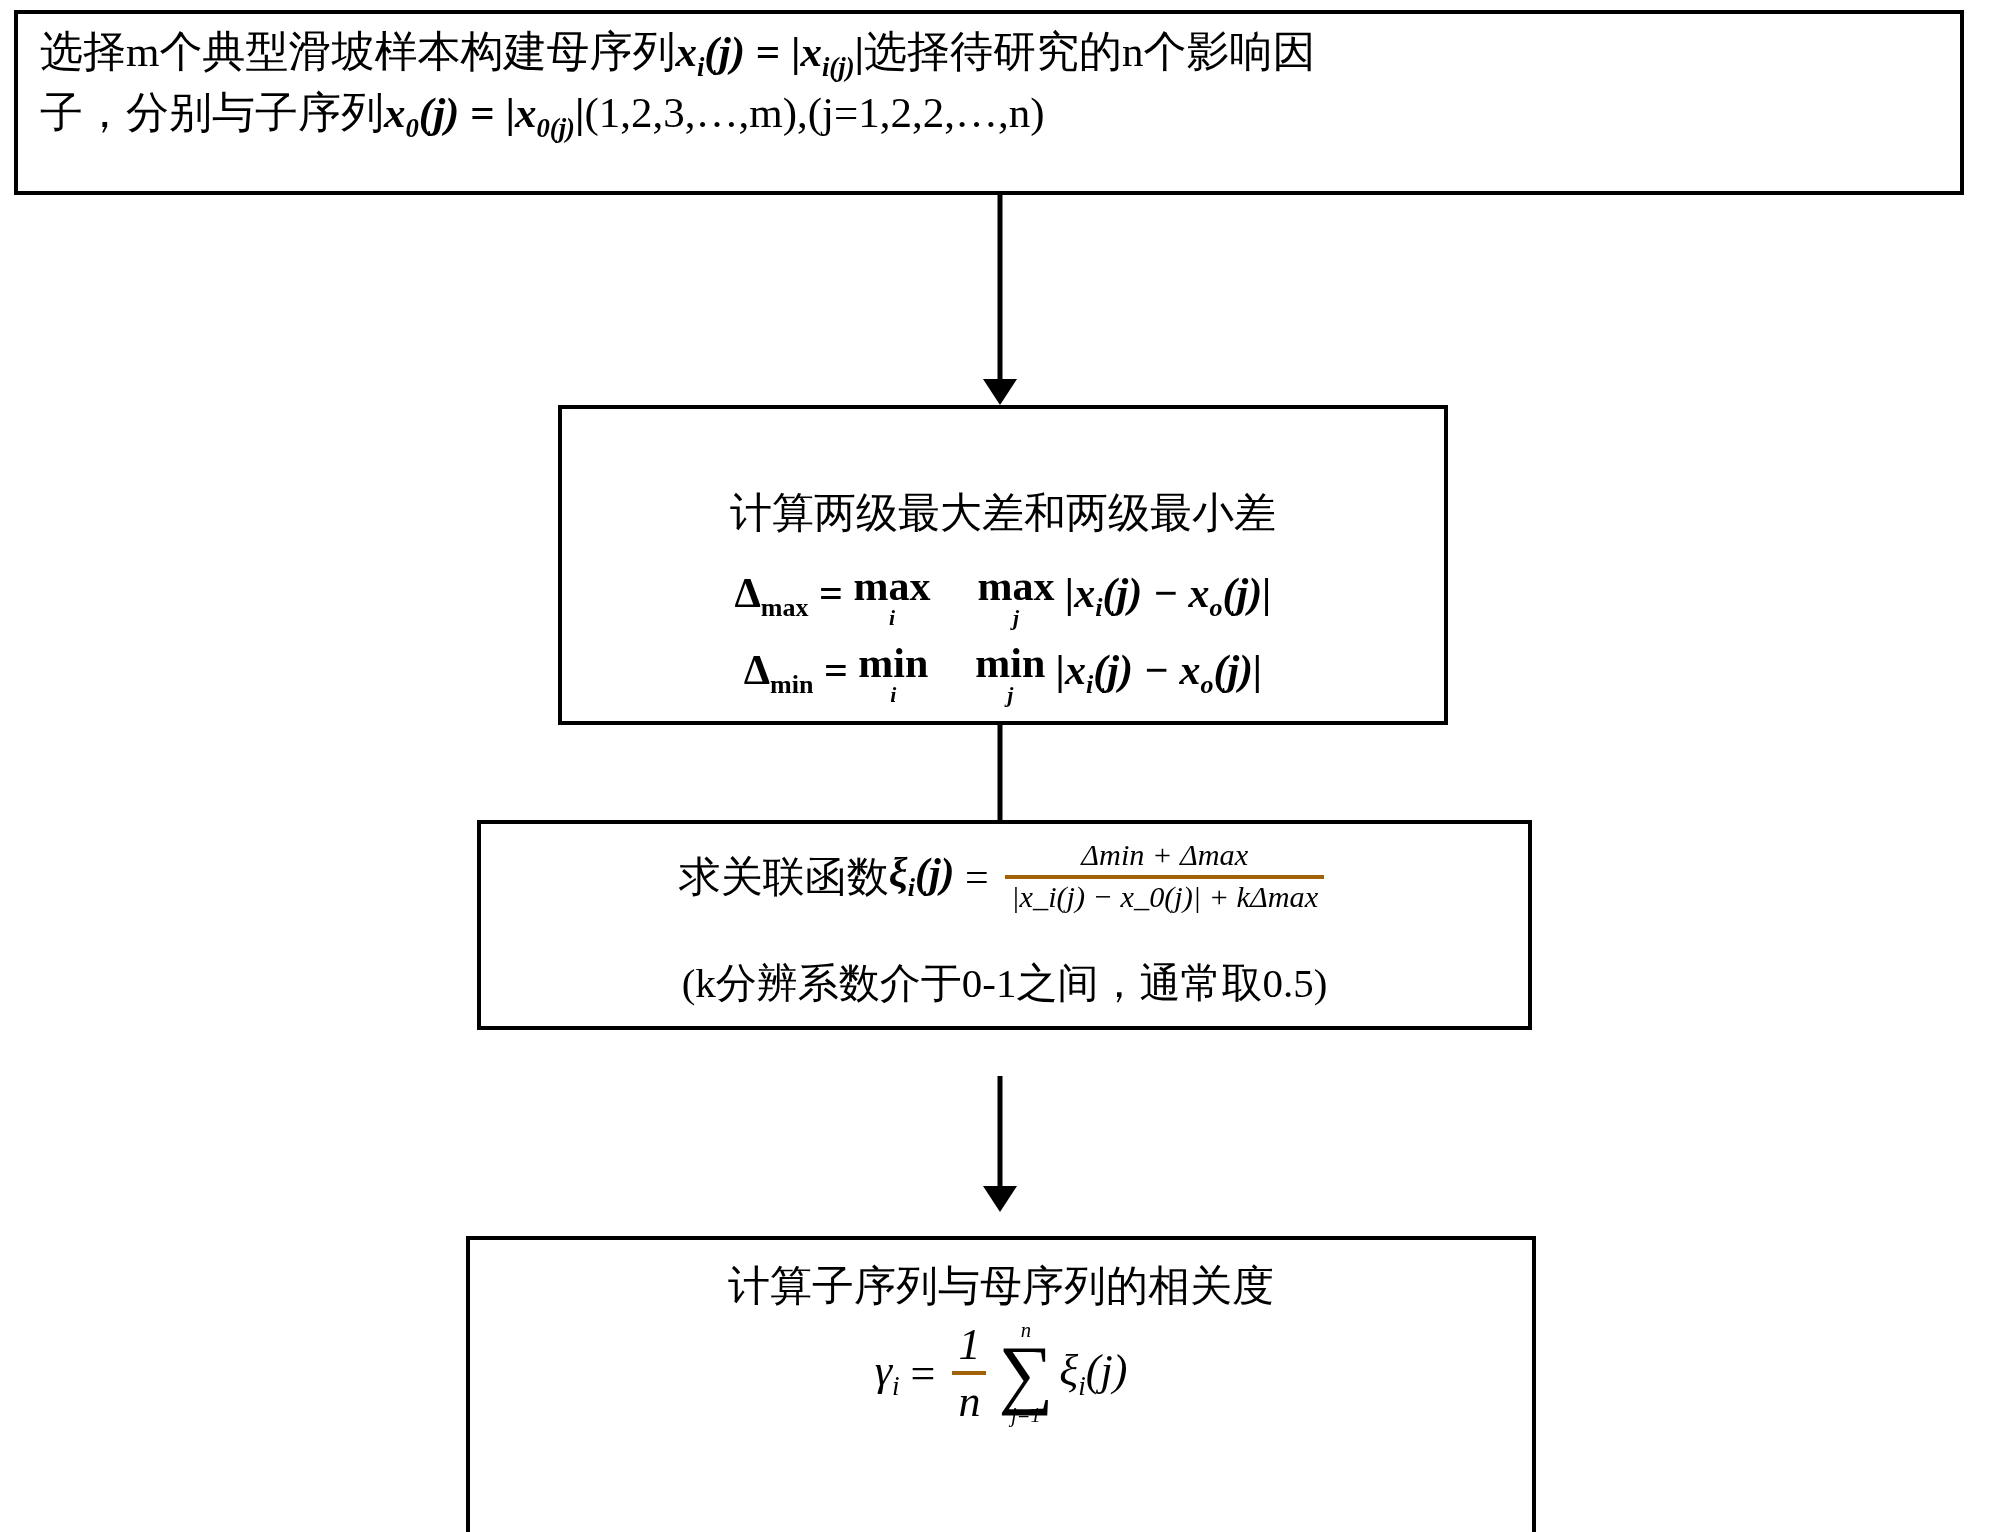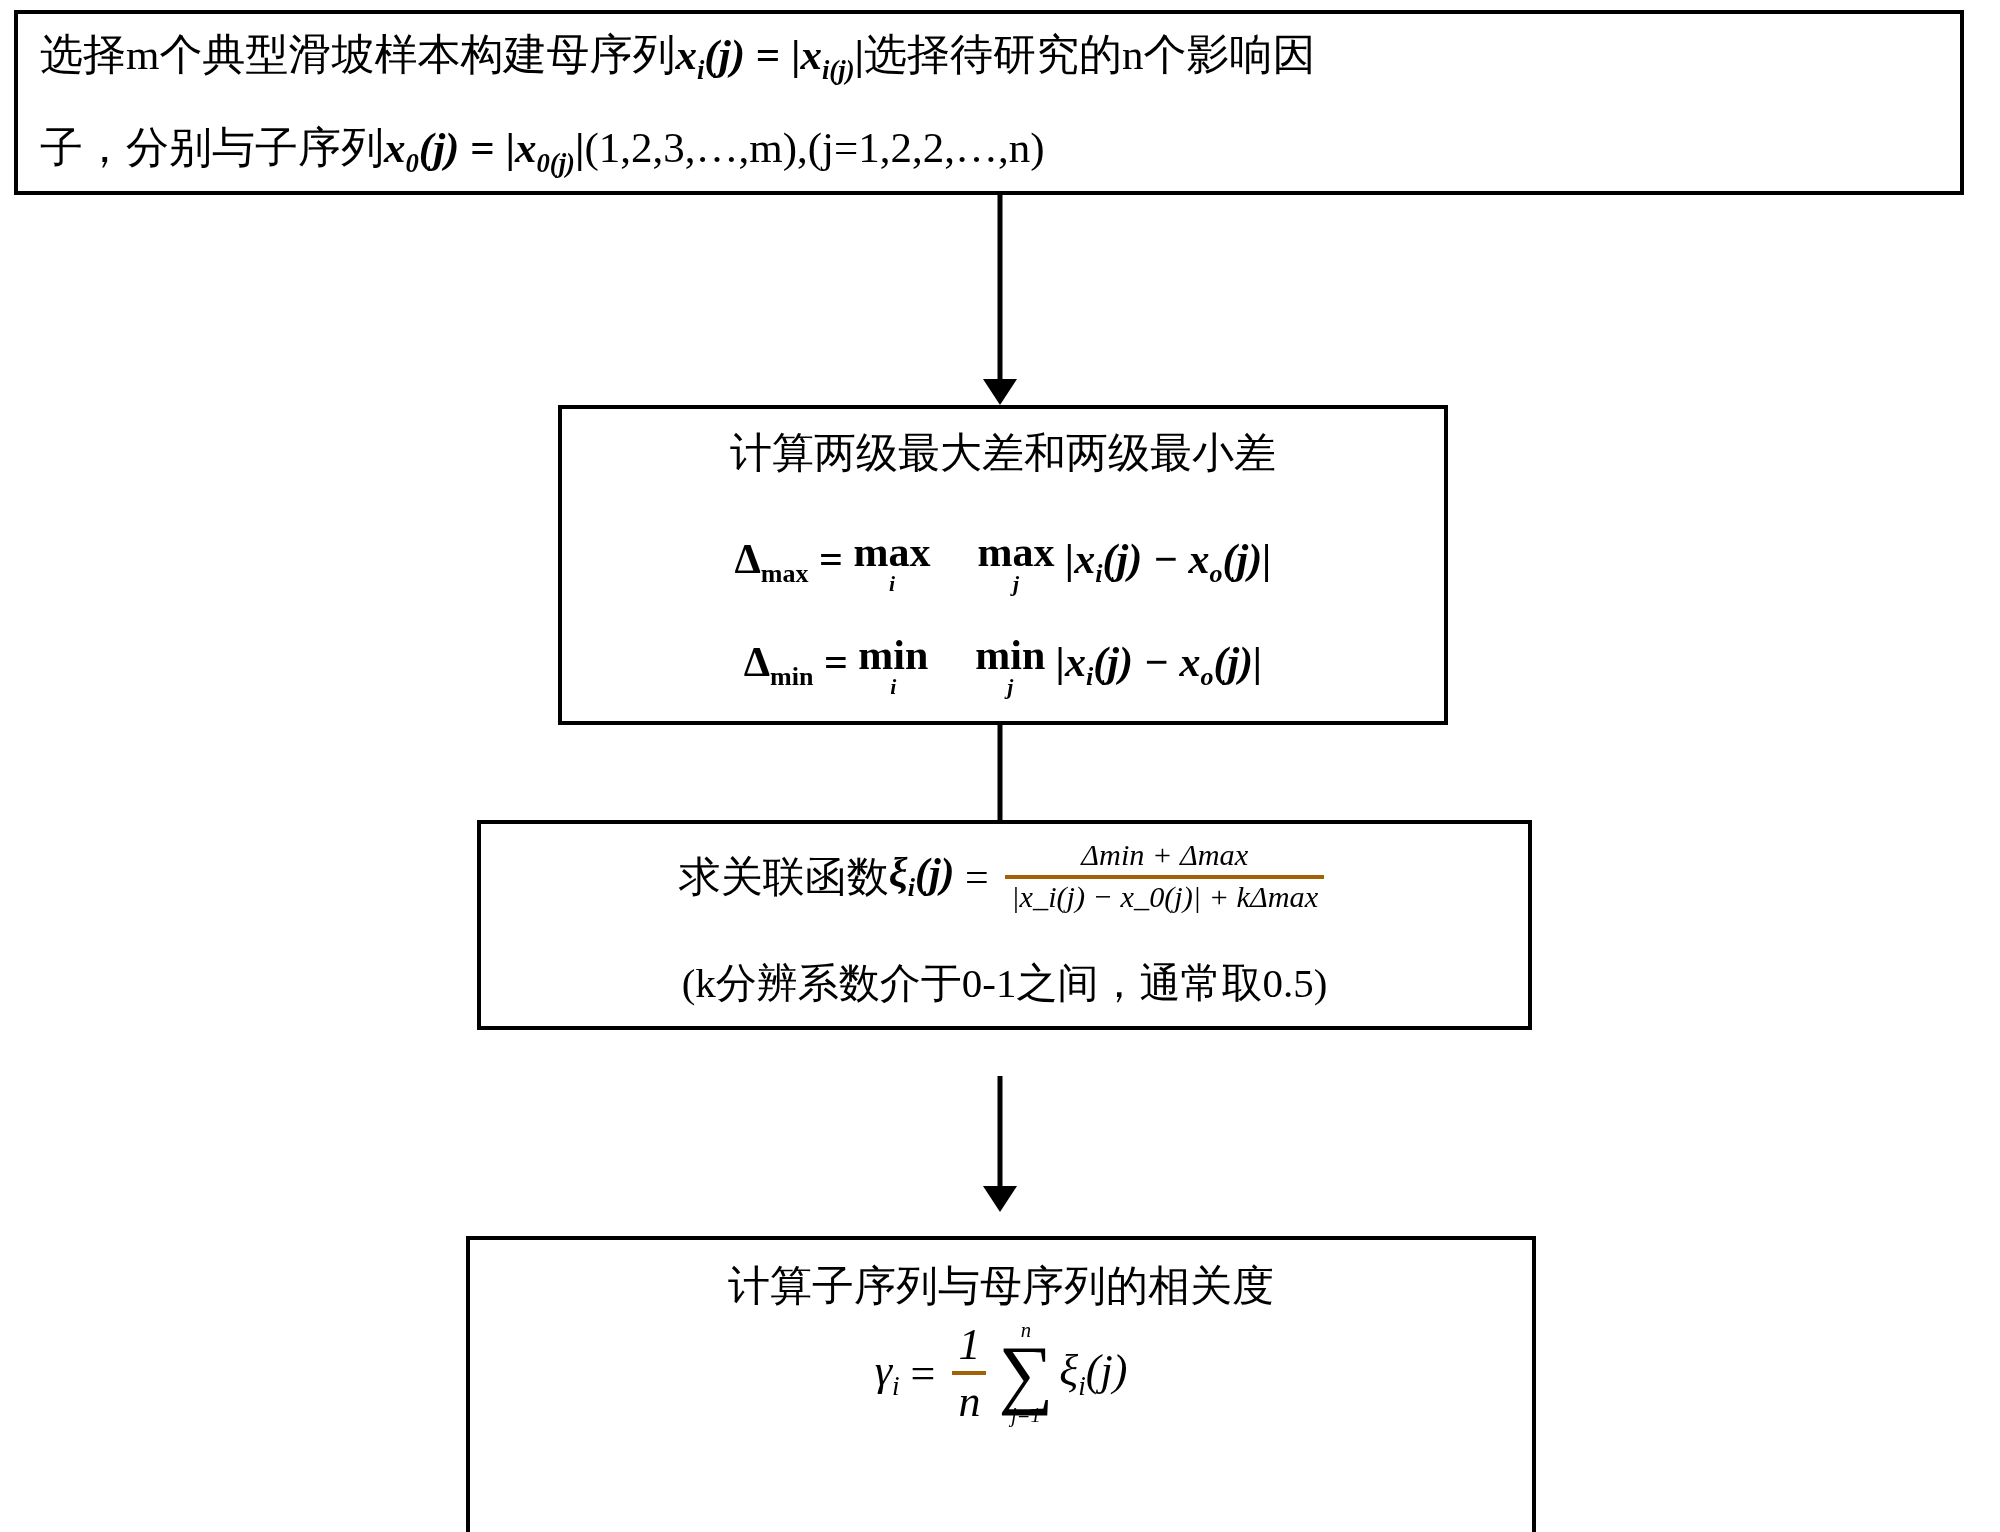--- a/index.html
+++ b/index.html
@@ -29,39 +29,38 @@
     justify-content: center;
   }
 
   
   #box-1 {
     left: 14px;
     top: 10px;
     width: 1950px;
     height: 185px;
     padding: 10px 22px;
-    justify-content: flex-end;
-    gap: 32px;
+    justify-content: flex-start;
   }
   #box-1 .line {
     font-size: 43px;
     line-height: 1.32;
     text-align: left;
     white-space: nowrap;
   }
 
   
   #box-2 {
     left: 558px;
     top: 405px;
     width: 890px;
     height: 320px;
     align-items: center;
-    justify-content: space-between;
-    padding: 16px 0;
+    justify-content: flex-end;
+    padding: 8px 0;
   }
   #box-2 .title {
     font-size: 42px;
     margin-bottom: 18px;
   }
   #box-2 .formula {
     font-size: 42px;
     margin: 6px 8px;
     white-space: nowrap;
   }

